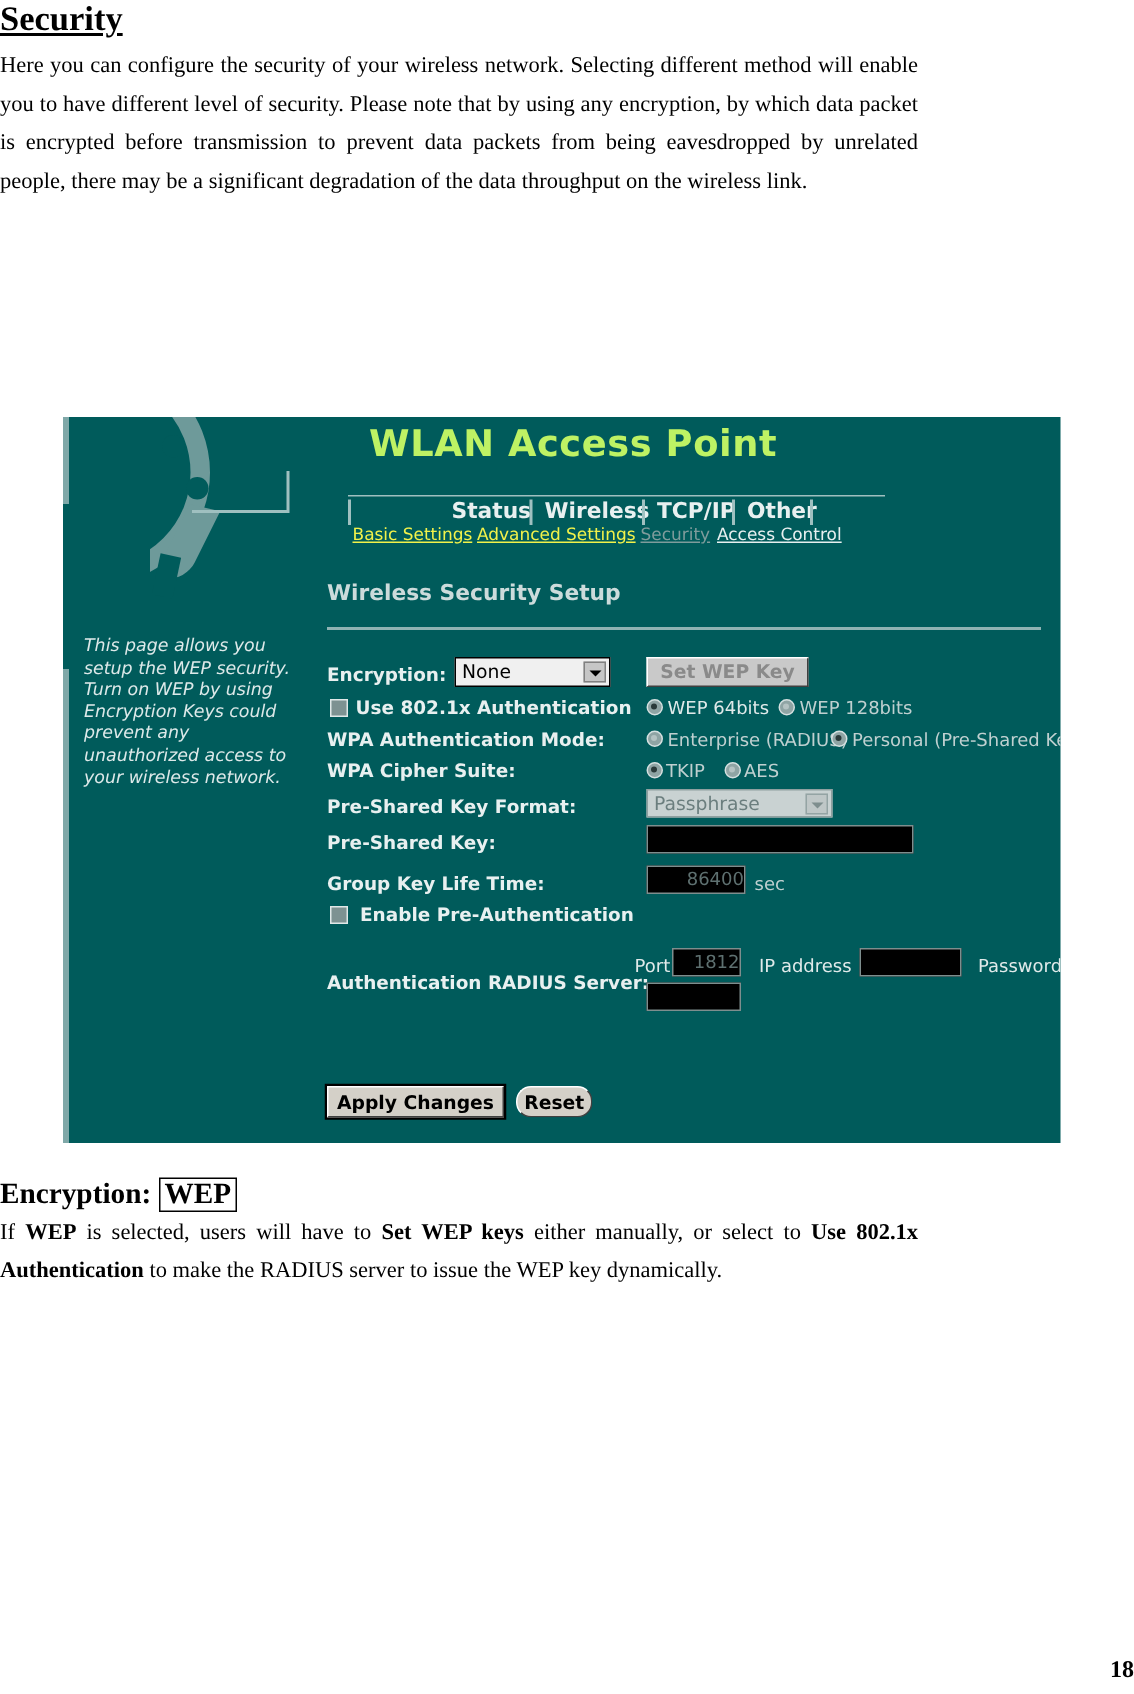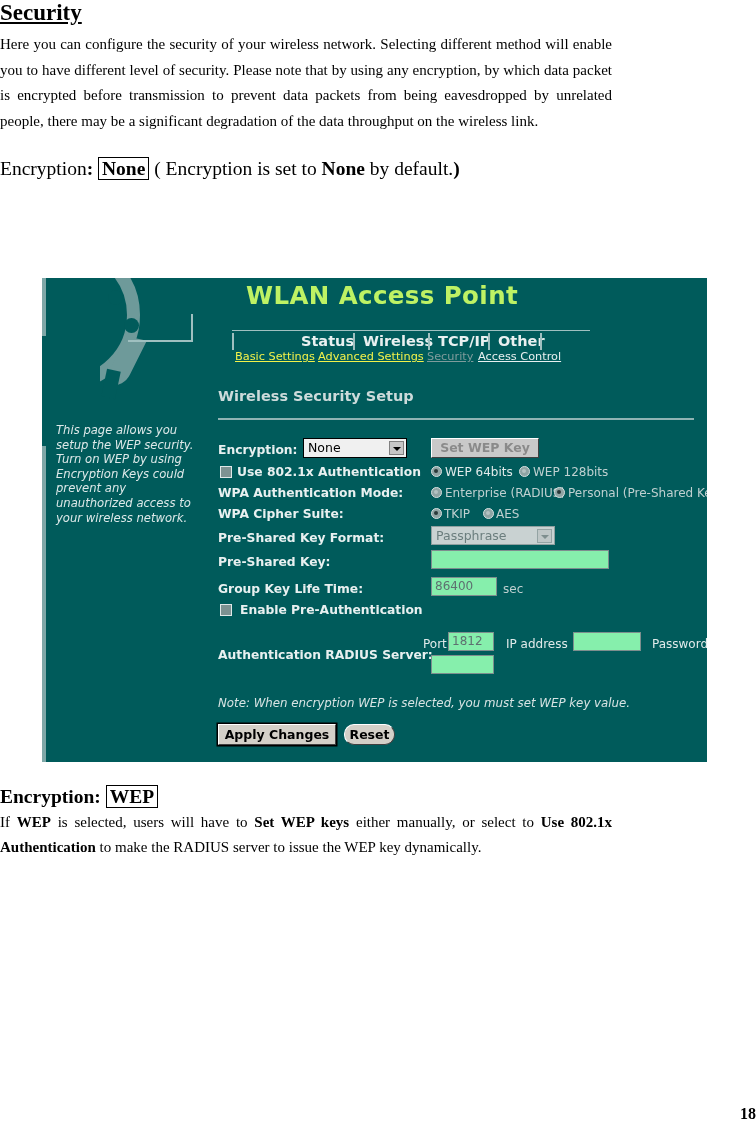--- a/index.html
+++ b/index.html
@@ -246,27 +246,28 @@
     background: #C9D2D2;
     border: 1.5px solid #8FA0A0;
     color: #6B7E7E;
   }
   .sel-dis .arrow { background: #BFC7C7; border-color: #94A4A4; }
   .sel-dis .arrow:after { border-top-color: #7E8E8E; }
 
   .txt {
     position: absolute;
     box-sizing: border-box;
-    background: #86efac;
+    background: #000000;
     border: 1.5px solid #7E8E8E;
     font-size: 12px;
     color: #5E7070;
     padding-left: 3px;
     line-height: 16px;
     font-family: "DejaVu Sans", sans-serif;
+    text-align: right;
   }
 
   .btn {
     position: absolute;
     box-sizing: border-box;
     background: #D4D0C8;
     border-top: 1.5px solid #FFFFFF;
     border-left: 1.5px solid #FFFFFF;
     border-right: 1.5px solid #404040;
     border-bottom: 1.5px solid #404040;
@@ -340,27 +341,20 @@
 </head>
 <body>
 
 <div class="doc">
   <h1 class="page-title">Security</h1>
 
   <p class="body-para">Here you can configure the security of your wireless network. Selecting different method will enable you to have different level of security.  Please note that by using any encryption, by which data packet is encrypted before transmission to prevent data packets from being eavesdropped by unrelated people, there may be a significant degradation of the data throughput on the wireless link.</p>
 
   <div class="spacer-line"></div>
 
-  <div class="enc-line">
-    <span>Encryption</span><b>:</b>
-    <span class="boxed">None</span>
-    <span>( Encryption is set to</span>
-    <b>None</b>
-    <span>by default.</span><b>)</b>
-  </div>
 
 </div>
 
 <div class="shot">
   <div class="shot-edge-l"></div>
 
   <div class="gear"></div>
   <div class="tooth" style="left:66px; top:12px;"></div>
   <div class="tooth" style="left:82px; top:40px;"></div>
   <div class="tooth" style="left:84px; top:68px;"></div>
@@ -442,21 +436,20 @@
 
     <div class="lab" style="left:0px; top:210px;">Authentication RADIUS Server:</div>
     <div class="opt opt-w" style="left:205px; top:199px;">Port</div>
     <div class="txt" style="left:230px; top:194px; width:46px; height:19px;">1812</div>
     <div class="opt opt-w" style="left:288px; top:199px;">IP address</div>
     <div class="txt" style="left:355px; top:194px; width:68px; height:19px;"></div>
     <div class="opt opt-w" style="left:434px; top:199px;">Password</div>
     <div class="txt" style="left:213px; top:217px; width:63px; height:19px;"></div>
   </div>
 
-  <div class="note">Note: When encryption WEP is selected, you must set WEP key value.</div>
 
   <div class="btn btn-def" style="left:176px; top:446px; width:118px; height:21px; line-height:19px;">Apply Changes</div>
   <div class="btn" style="left:302px; top:446px; width:51px; height:21px; line-height:19px;border-radius:10px;">Reset</div>
 </div>
 
 <div style="position:absolute; left:0px; top:784px; width:756px;">
   <div class="enc-line">
     <b>Encryption:</b>
     <span class="boxed">WEP</span>
   </div>

